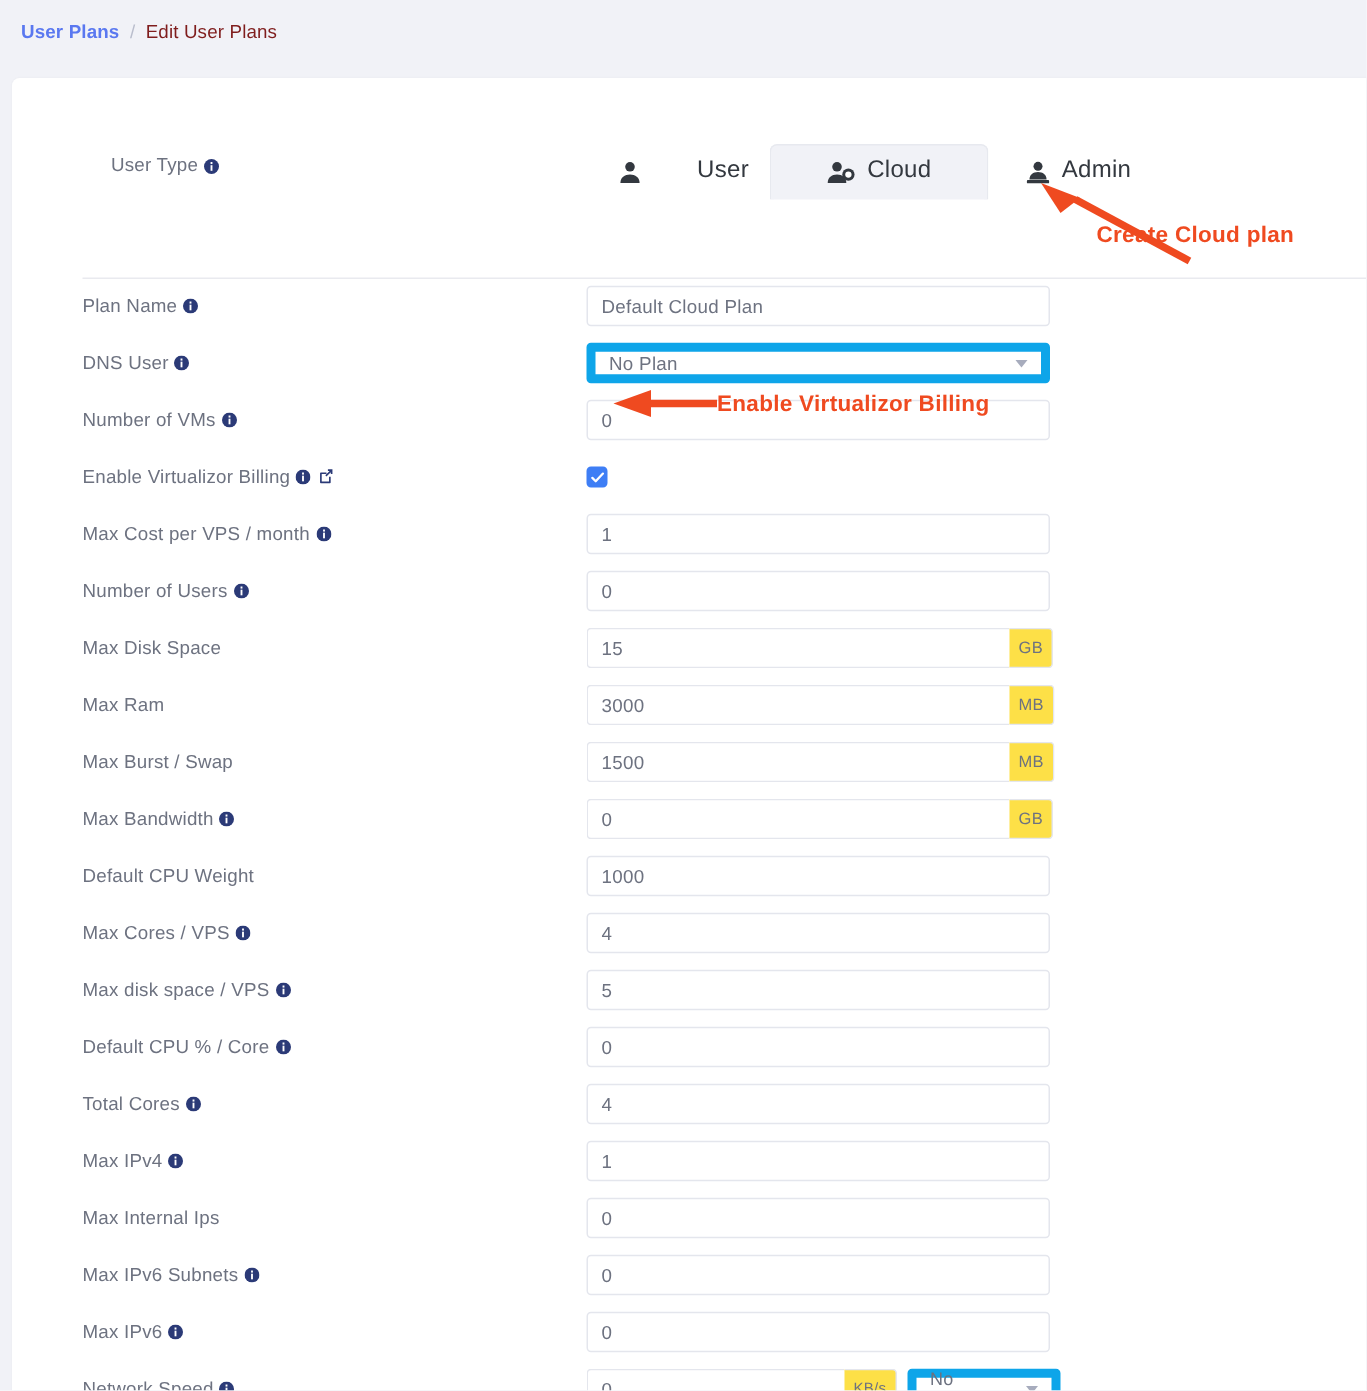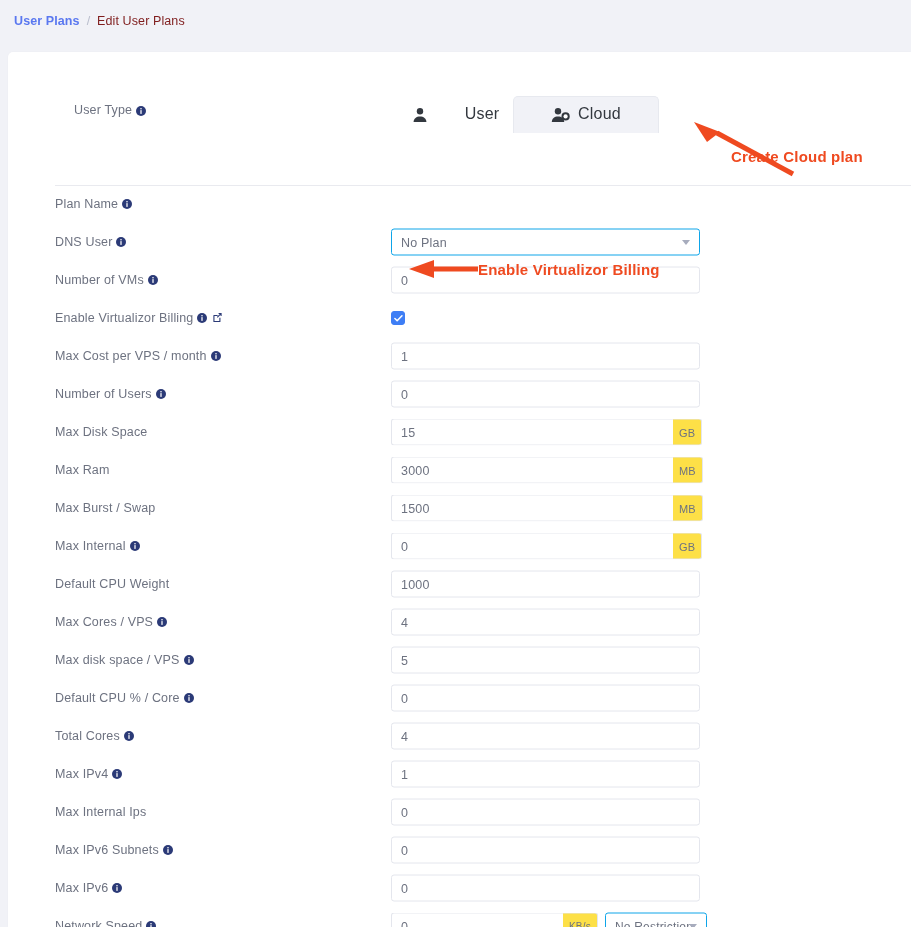--- a/index.html
+++ b/index.html
@@ -121,21 +121,21 @@
     font-size: 11px; color: #6d7280;
     padding: 0 6px;
     letter-spacing: .2px;
   }
   .fld-speed { width: 172px; border-top-right-radius: 0; border-bottom-right-radius: 0; border-right: none; }
   .suffix-speed { min-width: 33px; font-size: 10px; }
 
   .sel {
     position: relative;
     width: 309px; height: 27px;
-    border: 1px solid #0ea5e9;
+    border: 6px solid #0ea5e9;
     border-radius: 3px;
     background: #fff;
     display: flex; align-items: center;
     padding: 0 9px;
     font-size: 12.5px; color: #6d7280; letter-spacing: .2px;
     cursor: pointer;
   }
   .sel-small { width: 102px; margin-left: 7px; font-size: 12px; }
   .caret {
     position: absolute; right: 9px; top: 50%; transform: translateY(-50%);
@@ -204,34 +204,47 @@
           <span>
             <svg width="19" height="16" viewBox="0 0 19 16">
                 <circle cx="7" cy="4.2" r="3.2" fill="#33383f"></circle>
                 <path d="M0.8 15c0-3.6 2.7-5.6 6.2-5.6s6.2 2 6.2 5.6z" fill="#33383f"></path>
                 <circle cx="14.6" cy="9.4" r="4.1" fill="#33383f"></circle>
                 <circle cx="14.6" cy="9.4" r="2.1" fill="#fff"></circle>
               </svg>
           </span>
           <span class="tlabel">Cloud</span>
         </div>
+        <div class="tab tab-admin">
+          <span>
+            <svg width="16" height="16" viewBox="0 0 16 16">
+                <circle cx="8" cy="3.9" r="3" fill="#33383f"></circle>
+                <path d="M2.3 12.6c0-3.1 2.5-4.9 5.7-4.9s5.7 1.8 5.7 4.9z" fill="#33383f"></path>
+                <rect x="0.6" y="13" width="14.8" height="2.2" rx="0.6" fill="#33383f"></rect>
+              </svg>
+          </span>
+          <span class="tlabel">Admin</span>
+        </div>
       </div>
     </div>
 
     <div class="divider"></div>
 
     <div class="form" id="form-rows">
         <div class="row">
           <div class="row-label">
             <span>Plan Name</span>
             <span class="info-icon"><svg width="10" height="10" viewBox="0 0 16 16">
                 <circle cx="8" cy="8" r="8" fill="#2b3a77"></circle>
                 <rect x="7" y="6.6" width="2" height="6" fill="#fff"></rect>
                 <rect x="7" y="3.2" width="2" height="2.2" fill="#fff"></rect>
               </svg></span>
+          </div>
+          <div class="row-control">
+            <input type="text" class="fld" value="Default Cloud Plan" style="">
           </div>
         </div>
         <div class="row">
           <div class="row-label">
             <span>DNS User</span>
             <span class="info-icon"><svg width="10" height="10" viewBox="0 0 16 16">
                 <circle cx="8" cy="8" r="8" fill="#2b3a77"></circle>
                 <rect x="7" y="6.6" width="2" height="6" fill="#fff"></rect>
                 <rect x="7" y="3.2" width="2" height="2.2" fill="#fff"></rect>
               </svg></span>
@@ -325,21 +338,21 @@
           <div class="row-label">
             <span>Max Burst / Swap</span>
           </div>
           <div class="row-control">
             <input type="text" class="fld fld-with-suffix" value="1500" style="">
             <div class="suffix">MB</div>
           </div>
         </div>
         <div class="row">
           <div class="row-label">
-            <span>Max Internal</span>
+            <span>Max Bandwidth</span>
             <span class="info-icon"><svg width="10" height="10" viewBox="0 0 16 16">
                 <circle cx="8" cy="8" r="8" fill="#2b3a77"></circle>
                 <rect x="7" y="6.6" width="2" height="6" fill="#fff"></rect>
                 <rect x="7" y="3.2" width="2" height="2.2" fill="#fff"></rect>
               </svg></span>
           </div>
           <div class="row-control">
             <input type="text" class="fld fld-with-suffix" value="0" style="">
             <div class="suffix">GB</div>
           </div>

